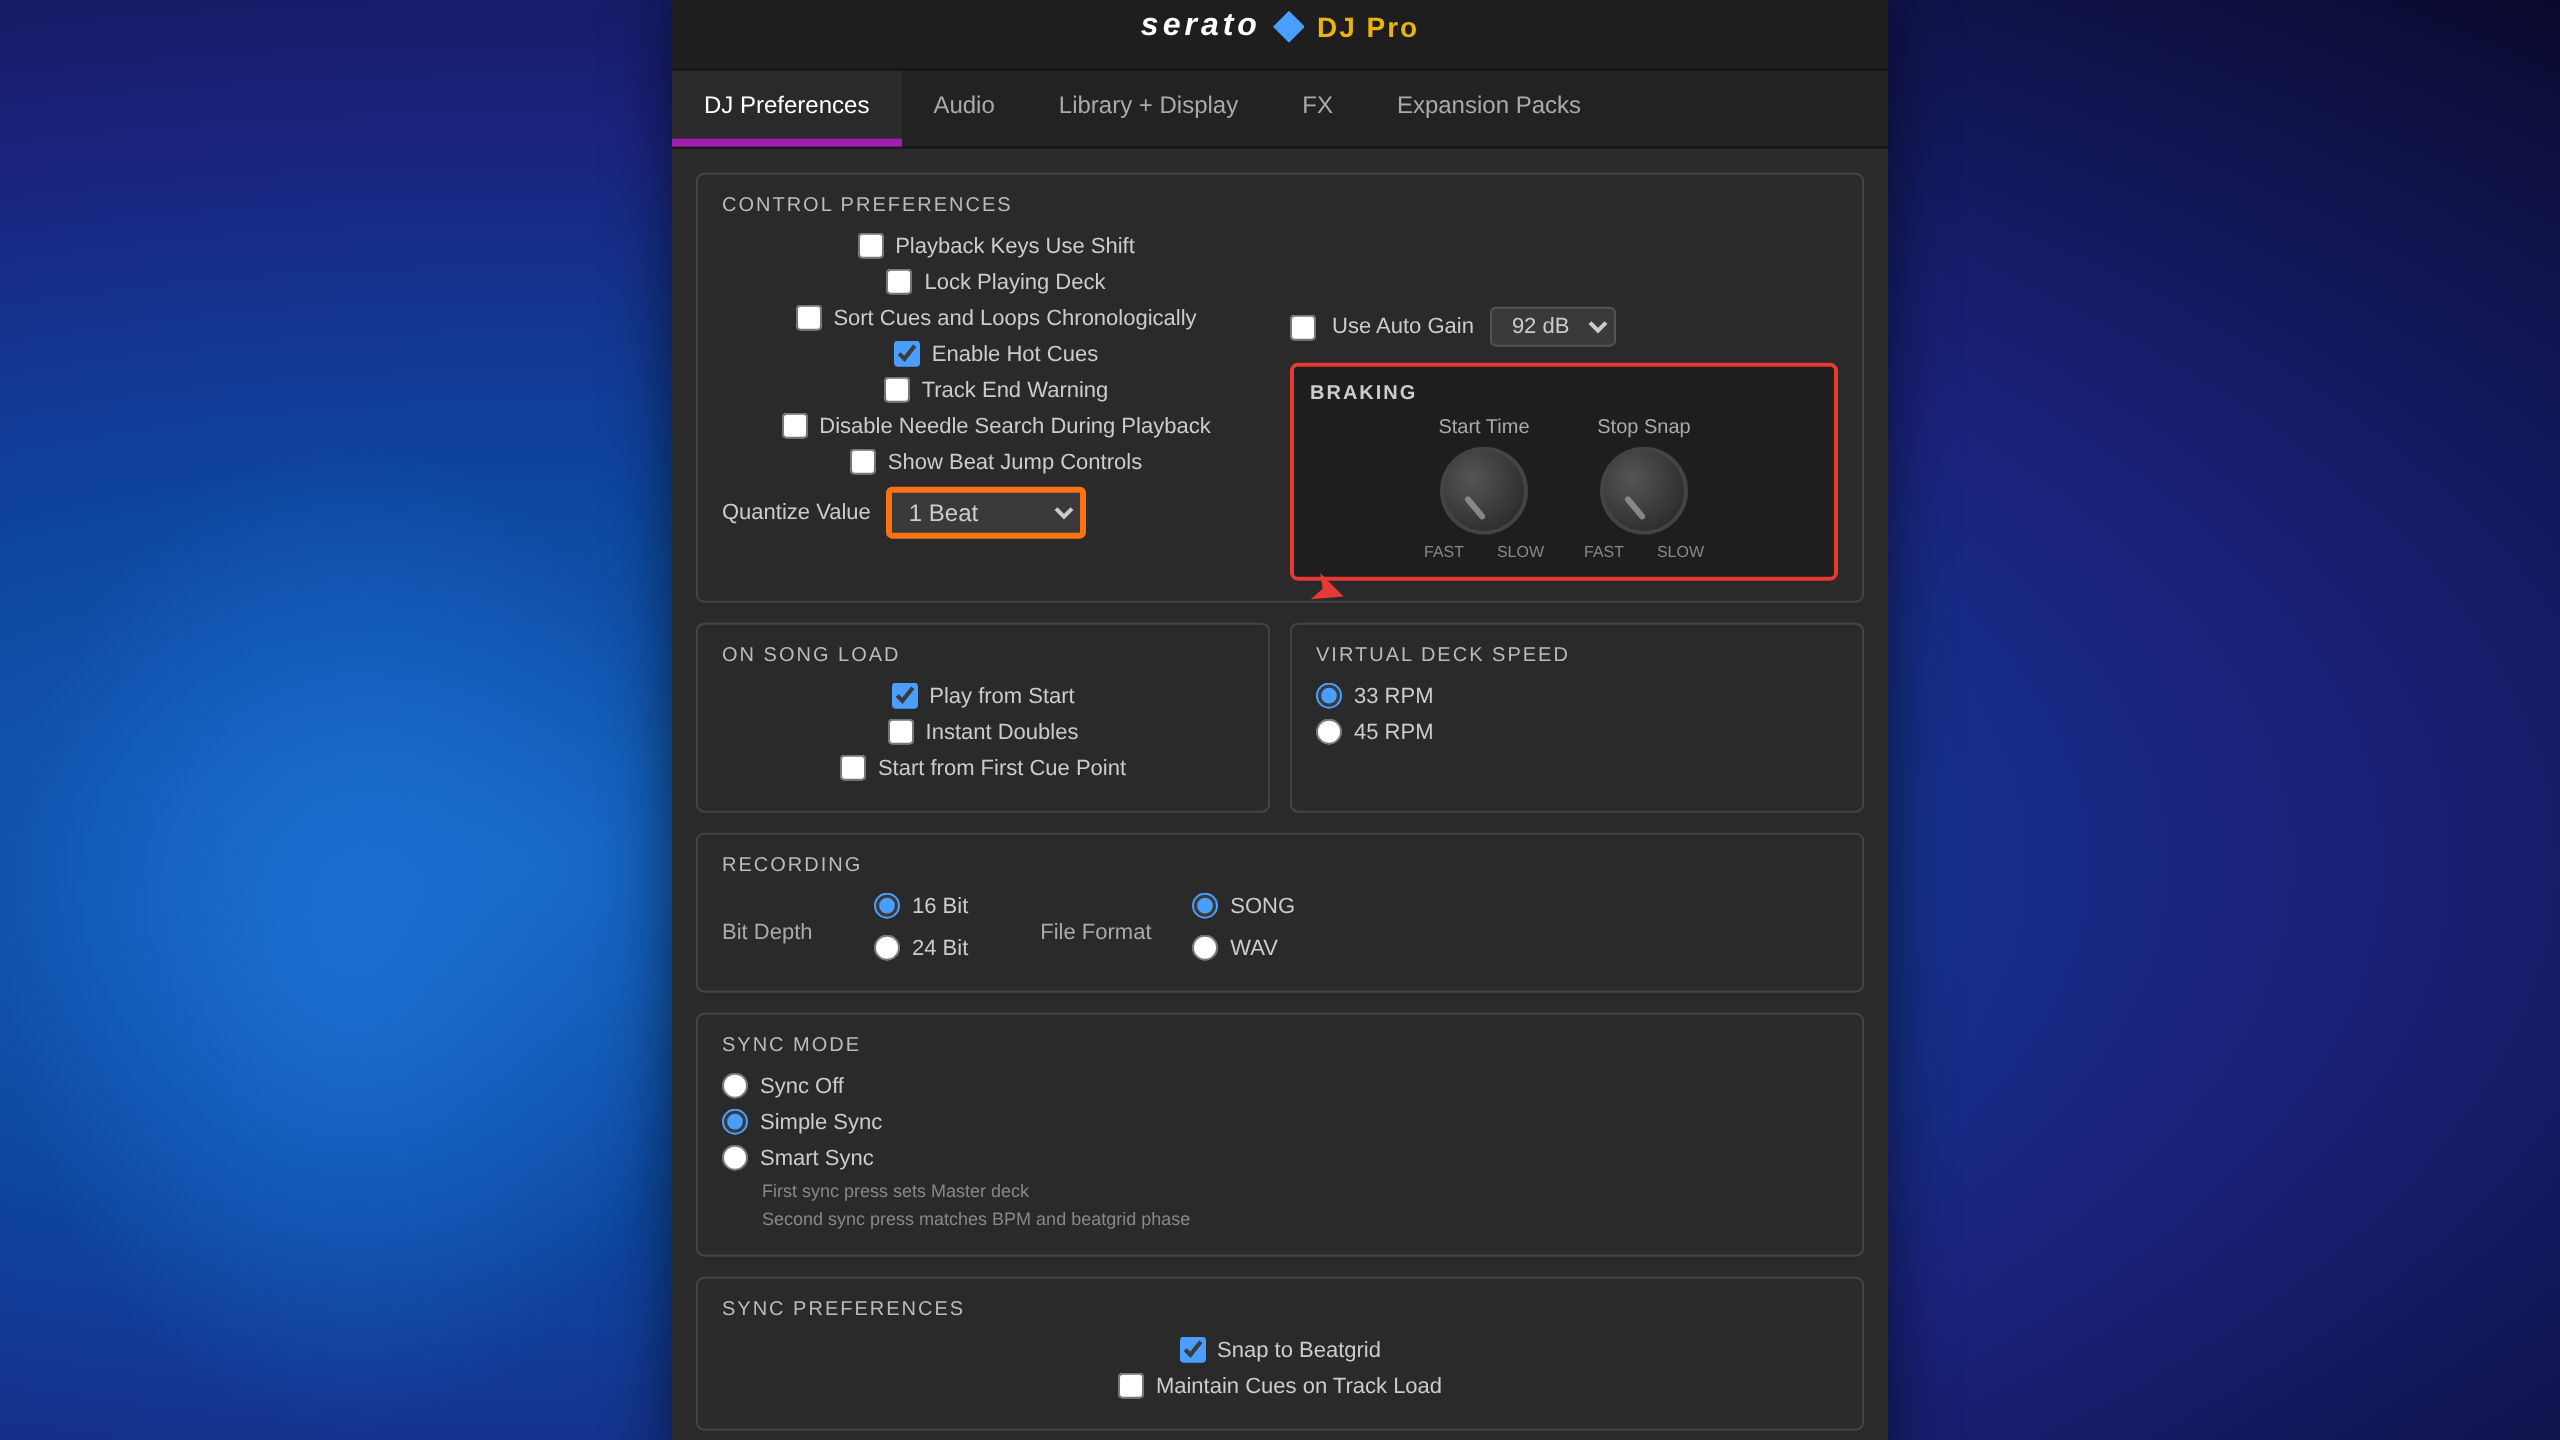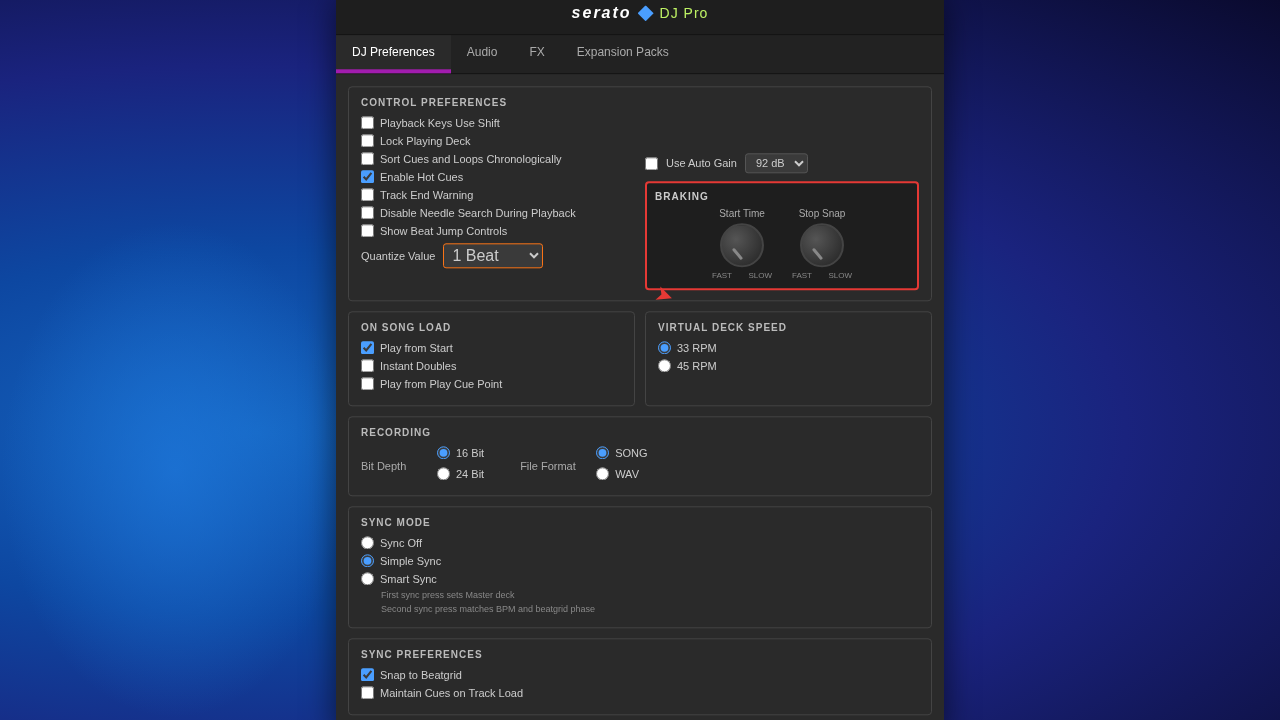--- a/index.html
+++ b/index.html
@@ -86,39 +86,40 @@
       background: #2a2a2a;
     }
     .section {
       border: 1px solid #444;
       border-radius: 4px;
       padding: 10px 12px;
       margin-bottom: 10px;
     }
     .section-title {
       font-size: 10px;
-      font-weight: bold;
+      font-weight: normal;
       color: #bbb;
       letter-spacing: 1px;
       margin-bottom: 8px;
       text-transform: uppercase;
     }
     .two-col {
       display: flex;
       gap: 10px;
     }
     .col-left { flex: 1; }
     .col-right { flex: 1; }
     .checkbox-row {
       display: flex;
       align-items: center;
       gap: 6px;
       margin-bottom: 5px;
       color: #ccc;
       font-size: 11px;
+      justify-content: center;
     }
     .checkbox-row input[type="checkbox"] {
       width: 13px;
       height: 13px;
       accent-color: #4a9eff;
       cursor: pointer;
     }
     .auto-gain-row {
       display: flex;
       align-items: center;
@@ -204,24 +205,24 @@
     .quantize-row {
       display: flex;
       align-items: center;
       gap: 8px;
       margin-top: 6px;
       color: #ccc;
       font-size: 11px;
     }
     .quantize-select {
       background: #3a3a3a;
-      border: 1px solid #f97316;
+      border: 3px solid #f97316;
       color: #ccc;
       padding: 2px 4px;
-      font-size: 16px;
+      font-size: 12px;
       border-radius: 3px;
       cursor: pointer;
       width: 100px;
     }
     
     .radio-row {
       display: flex;
       align-items: center;
       gap: 6px;
       margin-bottom: 5px;
@@ -269,27 +270,28 @@
 
 <div class="bg-gradient"></div>
 <div class="bg-shape"></div>
 
 <div class="window">
 
   <div class="titlebar">
     <div class="titlebar-logo">
       <span style="color:#fff;font-style:italic;font-size:16px;letter-spacing:2px;">serato</span>
       <span class="diamond-icon"></span>
-      <span style="color:#bef264;font-size:14px;font-weight:normal;">DJ Pro</span>
+      <span style="color:#eab308;font-size:14px;font-weight:bold;">DJ Pro</span>
     </div>
   </div>
 
   <div class="tabs">
     <div class="tab active">DJ Preferences</div>
     <div class="tab">Audio</div>
+    <div class="tab">Library + Display</div>
     <div class="tab">FX</div>
     <div class="tab">Expansion Packs</div>
   </div>
 
   <div class="content">
 
     <div class="section">
       <div class="section-title">CONTROL PREFERENCES</div>
       <div class="two-col">
 
@@ -385,21 +387,21 @@
         <div class="checkbox-row">
           <input type="checkbox" checked="" style="">
           <label>Play from Start</label>
         </div>
         <div class="checkbox-row">
           <input type="checkbox" style="">
           <label>Instant Doubles</label>
         </div>
         <div class="checkbox-row">
           <input type="checkbox" style="">
-          <label>Play from Play Cue Point</label>
+          <label>Start from First Cue Point</label>
         </div>
       </div>
       <div class="section" style="flex:1;margin-bottom:0;">
         <div class="section-title">VIRTUAL DECK SPEED</div>
         <div class="radio-row">
           <input type="radio" name="deck-speed" checked="" style="">
           <label>33 RPM</label>
         </div>
         <div class="radio-row">
           <input type="radio" name="deck-speed" style="">

